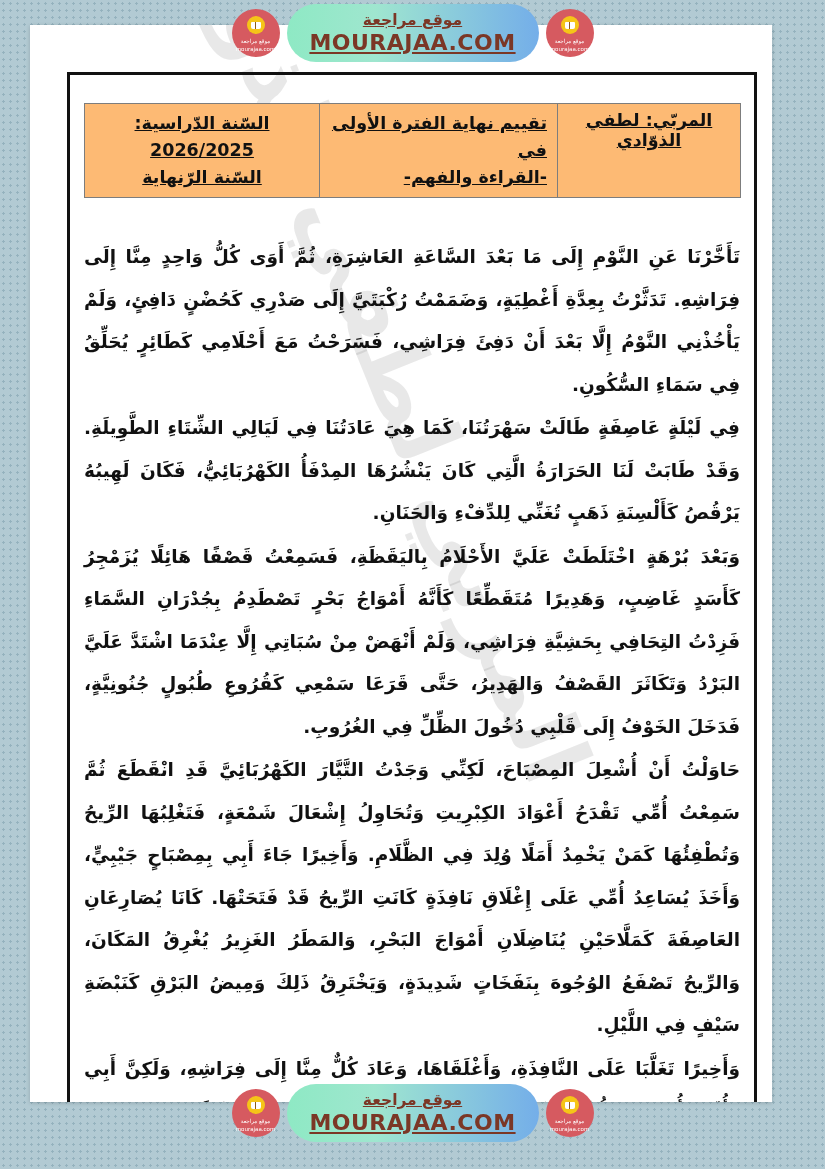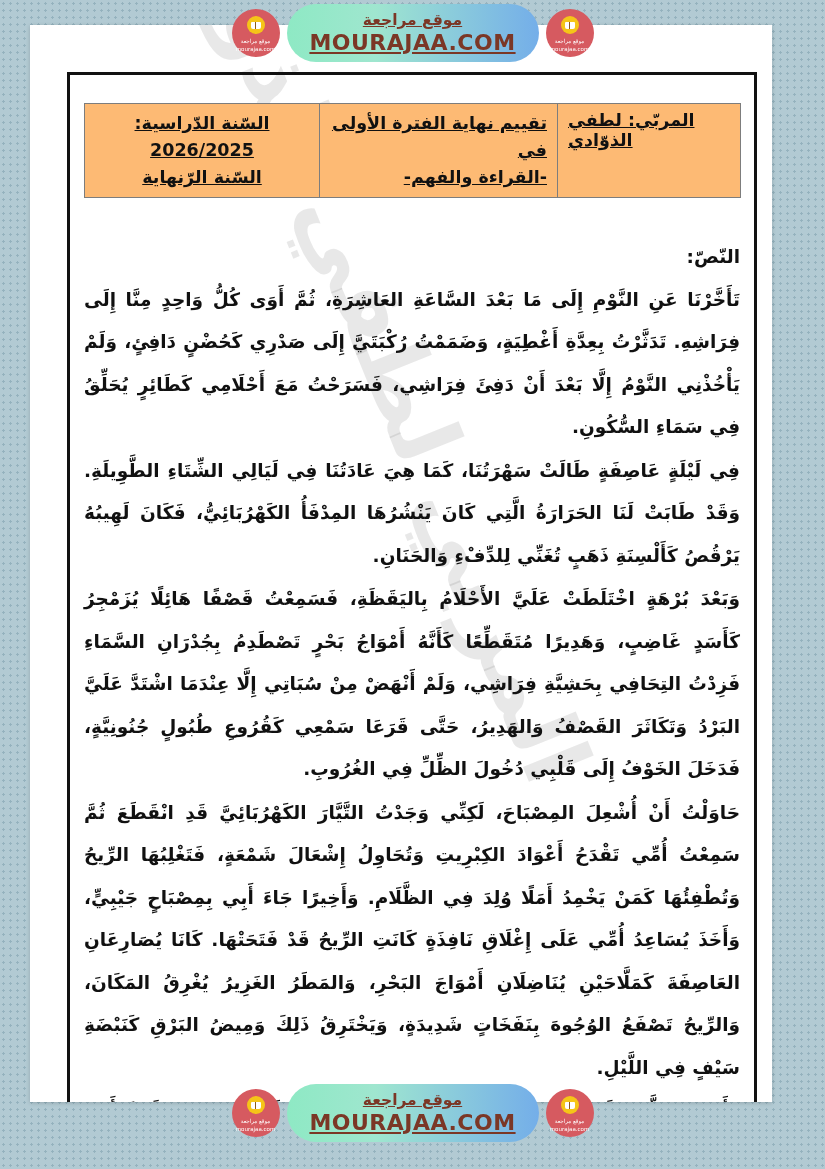--- a/index.html
+++ b/index.html
@@ -38,21 +38,21 @@
     margin:28px 14px 0 14px;width:656px;
     table-layout:fixed;
   }
   .header-table td{
     border:1.5px solid #7d7d7d;
     font-weight:bold;font-size:17.5px;color:#111;
     padding:6px 10px;height:56px;box-sizing:border-box;
     background:#fdba74;
     text-decoration:underline;
   }
-  td.teacher{width:183px;vertical-align:top;text-align:left;}
+  td.teacher{width:183px;vertical-align:top;text-align:center;}
   td.title{width:238px;vertical-align:middle;line-height:1.55;}
   td.year{width:235px;vertical-align:middle;text-align:center;line-height:1.55;}
   
   .body-text{
     direction:rtl;margin:38px 14px 0 14px;position:relative;z-index:2;
     color:#111;font-weight:bold;font-size:18.5px;line-height:42.5px;
   }
   .text-label{text-align:right;}
   .body-text p{
     margin:0;text-align:justify;text-justify:inter-word;
@@ -117,21 +117,20 @@
           </td>
           <td class="year">
             <div>السّنة الدّراسية: 2026/2025</div>
             <div>السّنة الرّنهاية</div>
           </td>
         </tr>
       </tbody>
         </table>
 
       <div class="body-text">
-        <div class="text-label">النّصّ:</div>
         <p>تَأَخَّرْنَا عَنِ النَّوْمِ إِلَى مَا بَعْدَ السَّاعَةِ العَاشِرَةِ، ثُمَّ أَوَى كُلُّ وَاحِدٍ مِنَّا إِلَى فِرَاشِهِ. تَدَثَّرْتُ بِعِدَّةِ أَغْطِيَةٍ، وَضَمَمْتُ رُكْبَتَيَّ إِلَى صَدْرِي كَحُضْنٍ دَافِئٍ، وَلَمْ يَأْخُذْنِي النَّوْمُ إِلَّا بَعْدَ أَنْ دَفِئَ فِرَاشِي، فَسَرَحْتُ مَعَ أَحْلَامِي كَطَائِرٍ يُحَلِّقُ فِي سَمَاءِ السُّكُونِ.</p>
         <p>فِي لَيْلَةٍ عَاصِفَةٍ طَالَتْ سَهْرَتُنَا، كَمَا هِيَ عَادَتُنَا فِي لَيَالِي الشِّتَاءِ الطَّوِيلَةِ. وَقَدْ طَابَتْ لَنَا الحَرَارَةُ الَّتِي كَانَ يَنْشُرُهَا المِدْفَأُ الكَهْرُبَائِيُّ، فَكَانَ لَهِيبُهُ يَرْقُصُ كَأَلْسِنَةِ ذَهَبٍ تُغَنِّي لِلدِّفْءِ وَالحَنَانِ.</p>
         <p>وَبَعْدَ بُرْهَةٍ اخْتَلَطَتْ عَلَيَّ الأَحْلَامُ بِاليَقَظَةِ، فَسَمِعْتُ قَصْفًا هَائِلًا يُزَمْجِرُ كَأَسَدٍ غَاضِبٍ، وَهَدِيرًا مُتَقَطِّعًا كَأَنَّهُ أَمْوَاجُ بَحْرٍ تَصْطَدِمُ بِجُدْرَانِ السَّمَاءِ فَزِدْتُ التِحَافِي بِحَشِيَّةِ فِرَاشِي، وَلَمْ أَنْهَضْ مِنْ سُبَاتِي إِلَّا عِنْدَمَا اشْتَدَّ عَلَيَّ البَرْدُ وَتَكَاثَرَ القَصْفُ وَالهَدِيرُ، حَتَّى قَرَعَا سَمْعِي كَقُرُوعِ طُبُولٍ جُنُونِيَّةٍ، فَدَخَلَ الخَوْفُ إِلَى قَلْبِي دُخُولَ الظِّلِّ فِي الغُرُوبِ.</p>
         <p>حَاوَلْتُ أَنْ أُشْعِلَ المِصْبَاحَ، لَكِنِّي وَجَدْتُ التَّيَّارَ الكَهْرُبَائِيَّ قَدِ انْقَطَعَ ثُمَّ سَمِعْتُ أُمِّي تَقْدَحُ أَعْوَادَ الكِبْرِيتِ وَتُحَاوِلُ إِشْعَالَ شَمْعَةٍ، فَتَغْلِبُهَا الرِّيحُ وَتُطْفِئُهَا كَمَنْ يَخْمِدُ أَمَلًا وُلِدَ فِي الظَّلَامِ. وَأَخِيرًا جَاءَ أَبِي بِمِصْبَاحٍ جَيْبِيٍّ، وَأَخَذَ يُسَاعِدُ أُمِّي عَلَى إِغْلَاقِ نَافِذَةٍ كَانَتِ الرِّيحُ قَدْ فَتَحَتْهَا. كَانَا يُصَارِعَانِ العَاصِفَةَ كَمَلَّاحَيْنِ يُنَاضِلَانِ أَمْوَاجَ البَحْرِ، وَالمَطَرُ الغَزِيرُ يُغْرِقُ المَكَانَ، وَالرِّيحُ تَصْفَعُ الوُجُوهَ بِنَفَخَاتٍ شَدِيدَةٍ، وَيَخْتَرِقُ ذَلِكَ وَمِيضُ البَرْقِ كَنَبْضَةِ سَيْفٍ فِي اللَّيْلِ.</p>
         <p>وَأَخِيرًا تَغَلَّبَا عَلَى النَّافِذَةِ، وَأَغْلَقَاهَا، وَعَادَ كُلٌّ مِنَّا إِلَى فِرَاشِهِ، وَلَكِنَّ أَبِي وَأُمِّي أُصِيبَا بِالزُّكَامِ، فَبَقِيَا فِي فِرَاشَيْهِمَا هَذَا الصَّبَاحَ كَجُنْدِيَّيْنِ تَعِبَيْنِ بَعْدَ مَعْرَكَةٍ عَنِيفَةٍ.</p>
       </div>
 
     </div>
   </div>
 

